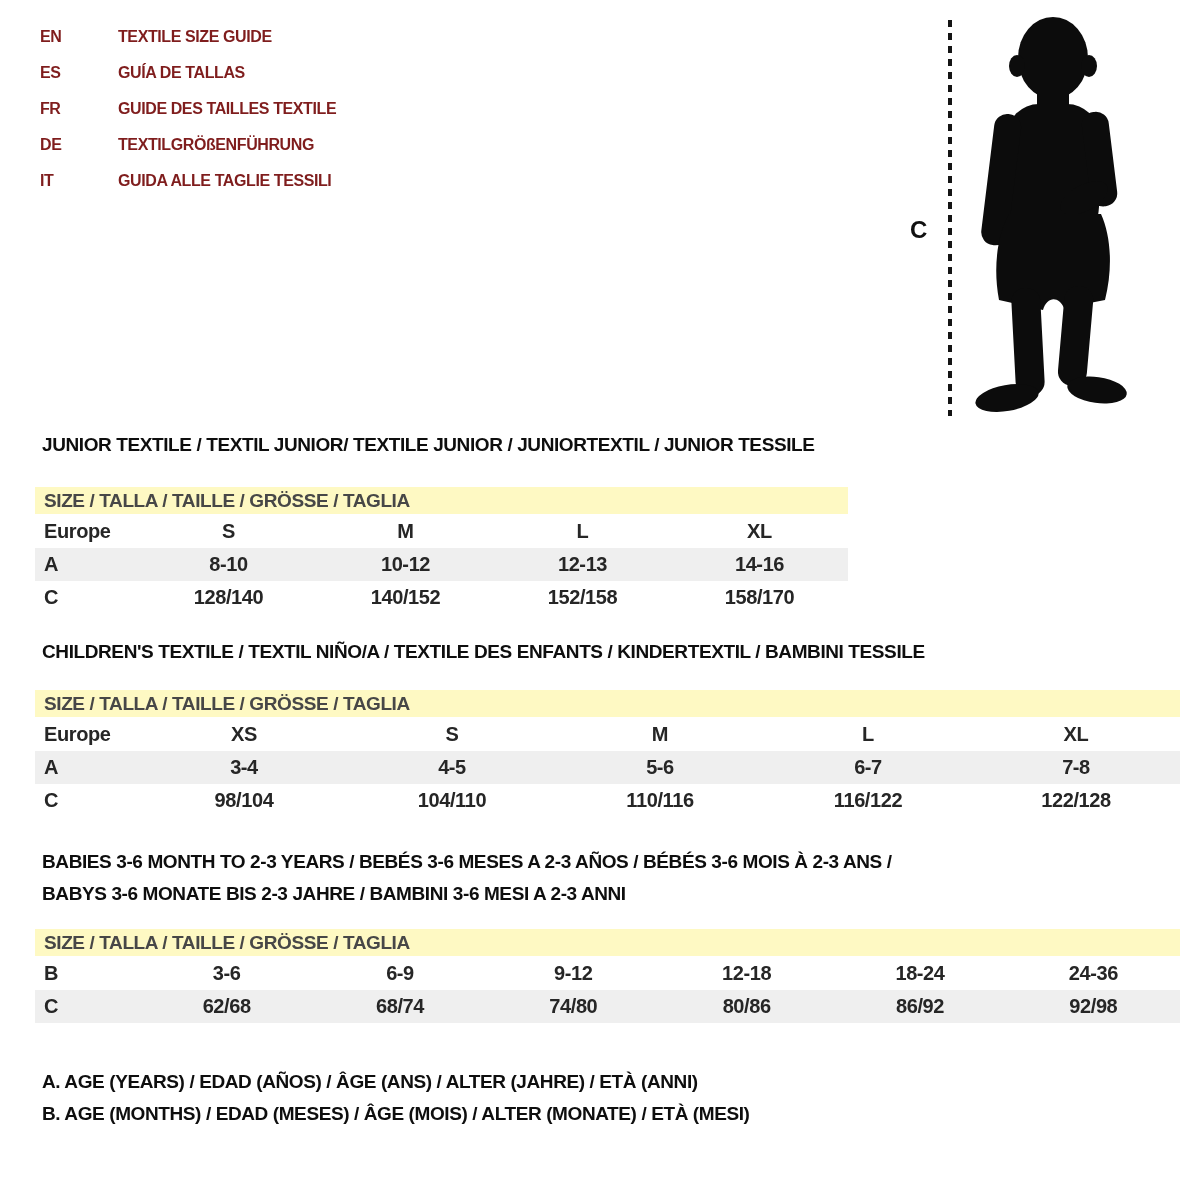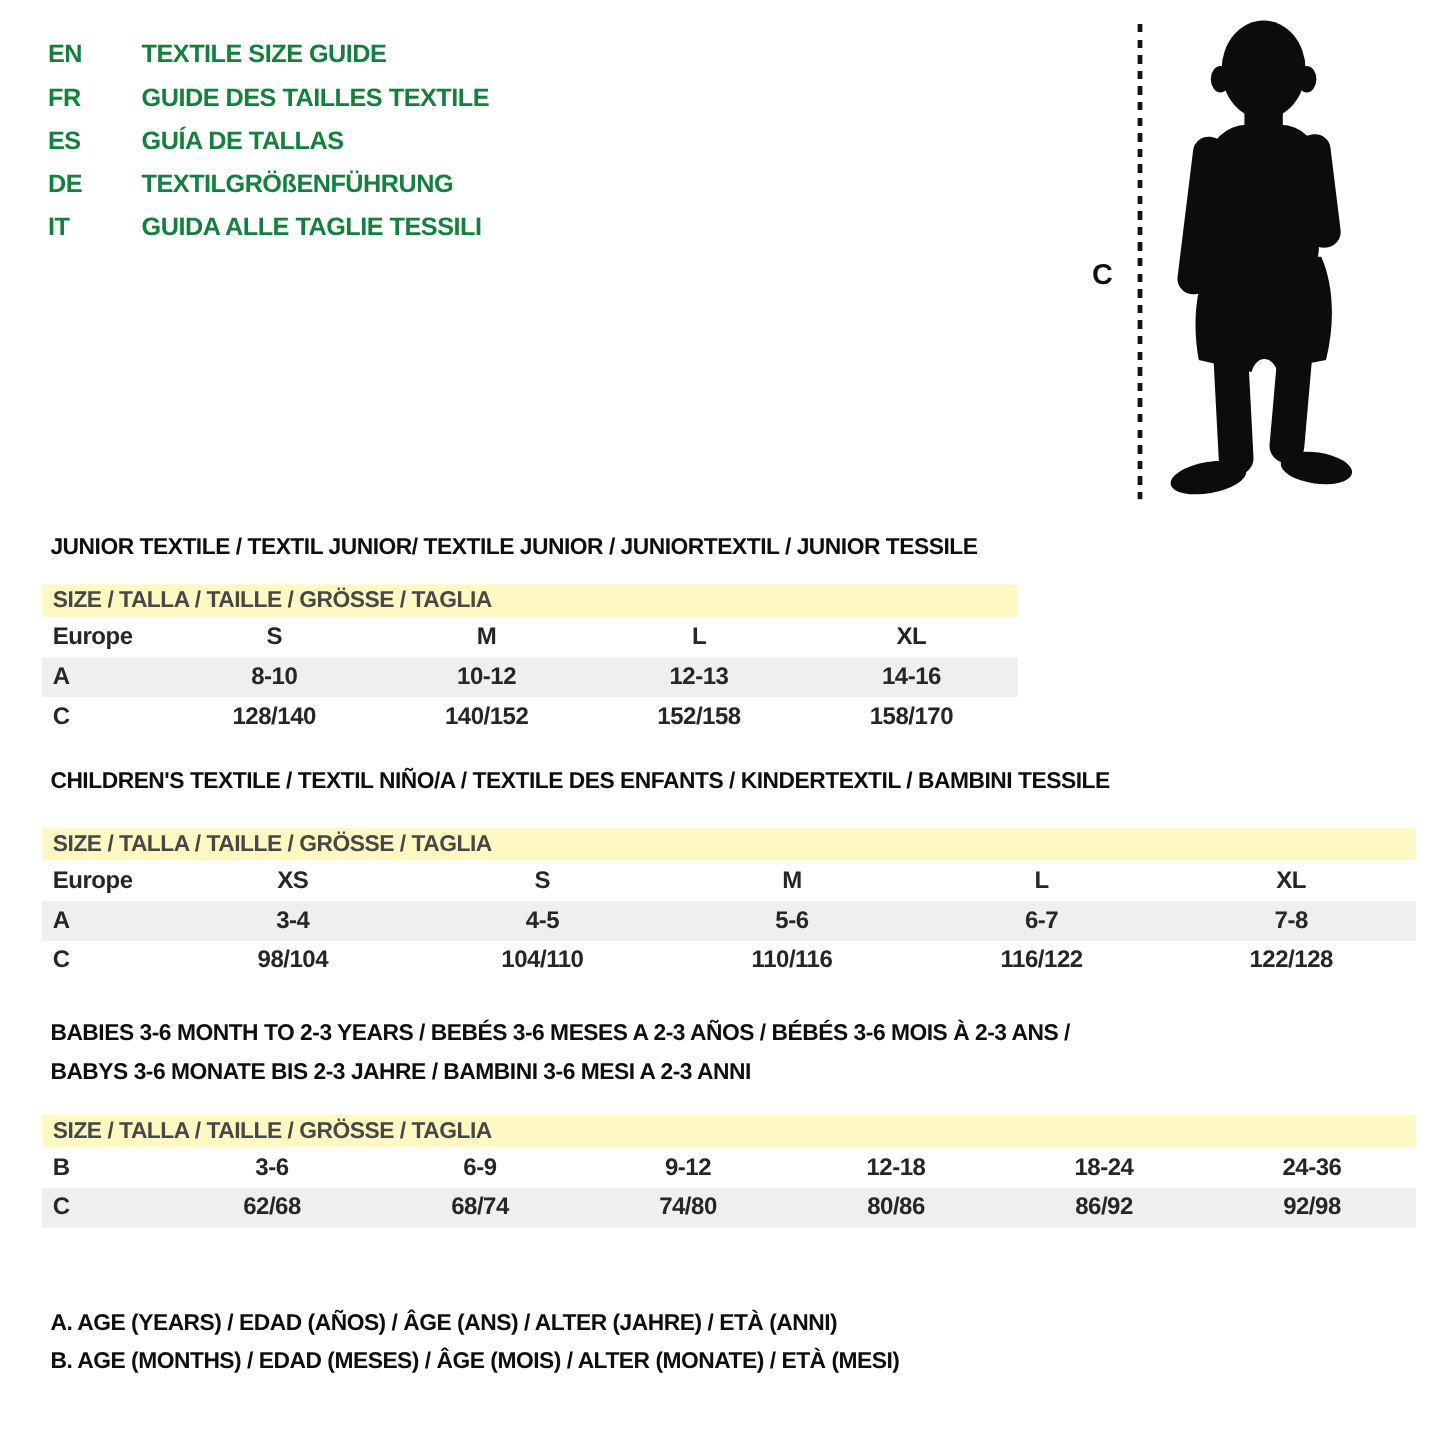--- a/index.html
+++ b/index.html
@@ -6,21 +6,21 @@
   html,body { background:#ffffff; }
   body { width:1200px; height:1200px; }
   .page {
     position:relative; width:1200px; height:1200px; background:#ffffff;
     font-family:"Liberation Sans", sans-serif; font-weight:bold; color:#1d1d1d;
     overflow:hidden;
   }
 
   
   .lang-header { position:absolute; left:40px; top:28px; }
-  .lang-row { display:flex; align-items:center; height:36px; font-size:21px; letter-spacing:-0.4px; color:#15803d; }
+  .lang-row { display:flex; align-items:flex-start; height:36px; font-size:16px; letter-spacing:-0.4px; color:#7f1d1d; }
   .lang-code { width:78px; }
 
   
   .measure-line {
     position:absolute; left:948px; top:20px; width:4px; height:396px;
     background:repeating-linear-gradient(to bottom, #141414 0 7px, transparent 7px 13px);
   }
   .c-label { position:absolute; left:910px; top:216px; font-size:24px; color:#111; }
   .toddler { position:absolute; left:963px; top:16px; }
 
@@ -35,40 +35,40 @@
   }
   .trow { display:grid; height:33px; align-items:center; font-size:20px; letter-spacing:-0.4px; color:#262626; }
   .cols-4 { grid-template-columns:105px repeat(4,1fr); }
   .cols-5 { grid-template-columns:105px repeat(5,1fr); }
   .cols-6 { grid-template-columns:105px repeat(6,1fr); }
   .trow .lbl { padding-left:9px; text-align:left; }
   .trow .val { text-align:center; }
   .alt { background:#efefef; }
 
   
-  .legend { position:absolute; left:42px; top:1071px; font-size:19px; letter-spacing:-0.4px; color:#0e0e0e;margin-top:21px; }
+  .legend { position:absolute; left:42px; top:1071px; font-size:19px; letter-spacing:-0.4px; color:#0e0e0e; }
   .legend-line { line-height:21px; margin-bottom:11px; white-space:nowrap; }
 </style>
 </head>
 <body>
 
 <div class="page">
 
   <div class="lang-header">
     <div class="lang-row">
       <span class="lang-code">EN</span>
       <span class="lang-title">TEXTILE SIZE GUIDE</span>
     </div>
     <div class="lang-row">
+      <span class="lang-code">ES</span>
+      <span class="lang-title">GUÍA DE TALLAS</span>
+    </div>
+    <div class="lang-row">
       <span class="lang-code">FR</span>
       <span class="lang-title">GUIDE DES TAILLES TEXTILE</span>
-    </div>
-    <div class="lang-row">
-      <span class="lang-code">ES</span>
-      <span class="lang-title">GUÍA DE TALLAS</span>
     </div>
     <div class="lang-row">
       <span class="lang-code">DE</span>
       <span class="lang-title">TEXTILGRÖßENFÜHRUNG</span>
     </div>
     <div class="lang-row">
       <span class="lang-code">IT</span>
       <span class="lang-title">GUIDA ALLE TAGLIE TESSILI</span>
     </div>
   </div>
@@ -86,21 +86,21 @@
       <rect x="118" y="96" width="27" height="95" rx="13" transform="rotate(-7 131 102)"></rect>
       <ellipse cx="121" cy="182" rx="26" ry="13" transform="rotate(-28 121 182)"></ellipse>
       <path d="M 46 198 C 34 220 30 252 36 284 L 80 294 C 84 280 96 280 101 292 L 142 284 C 150 252 148 220 138 198 Z"></path>
       <rect x="48" y="272" width="29" height="108" rx="14" transform="rotate(-3 62 278)"></rect>
       <rect x="102" y="270" width="29" height="100" rx="14" transform="rotate(5 116 275)"></rect>
       <ellipse cx="44" cy="382" rx="32" ry="13" transform="rotate(-10 44 382)"></ellipse>
       <ellipse cx="134" cy="374" rx="30" ry="13" transform="rotate(8 134 374)"></ellipse>
     </g>
   </svg>
 
-  <div class="sec-title" style="top:434px;margin-top:12px;">JUNIOR TEXTILE / TEXTIL JUNIOR/ TEXTILE JUNIOR / JUNIORTEXTIL / JUNIOR TESSILE</div>
+  <div class="sec-title" style="top:434px;">JUNIOR TEXTILE / TEXTIL JUNIOR/ TEXTILE JUNIOR / JUNIORTEXTIL / JUNIOR TESSILE</div>
   <div class="size-table" style="top:487px; width:813px;">
     <div class="size-bar">SIZE / TALLA / TAILLE / GRÖSSE / TAGLIA</div>
     <div class="trow cols-4">
       <span class="lbl">Europe</span>
       <span class="val">S</span>
       <span class="val">M</span>
       <span class="val">L</span>
       <span class="val">XL</span>
     </div>
     <div class="trow cols-4 alt">

